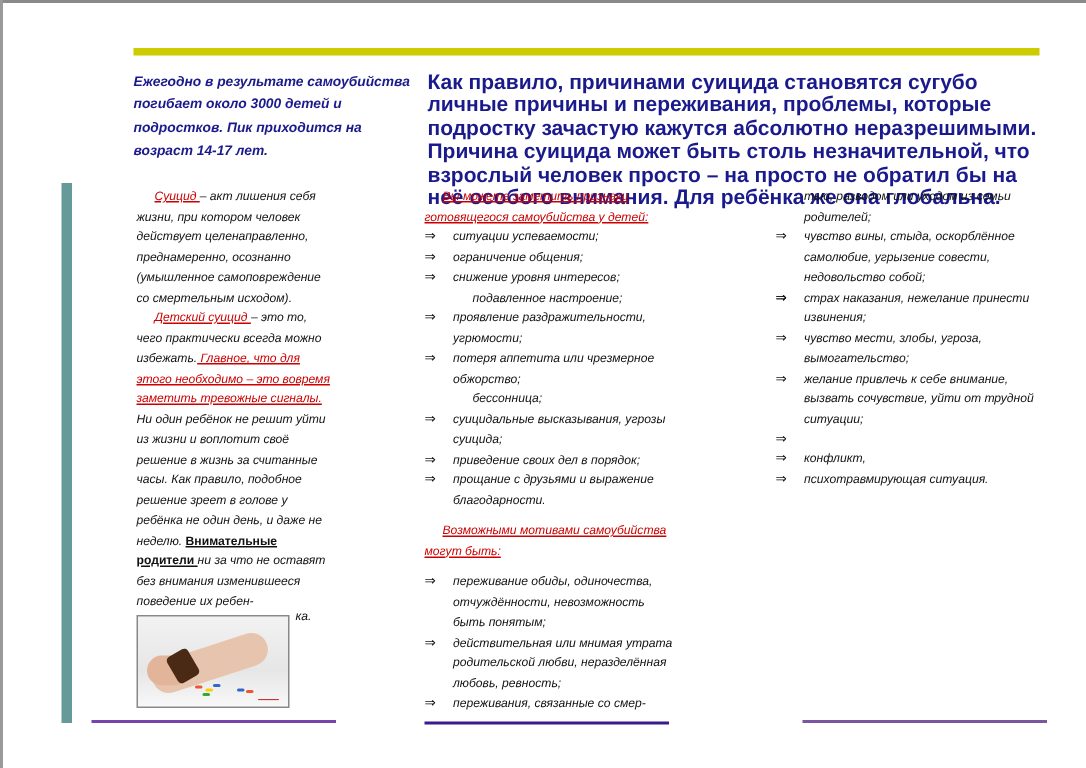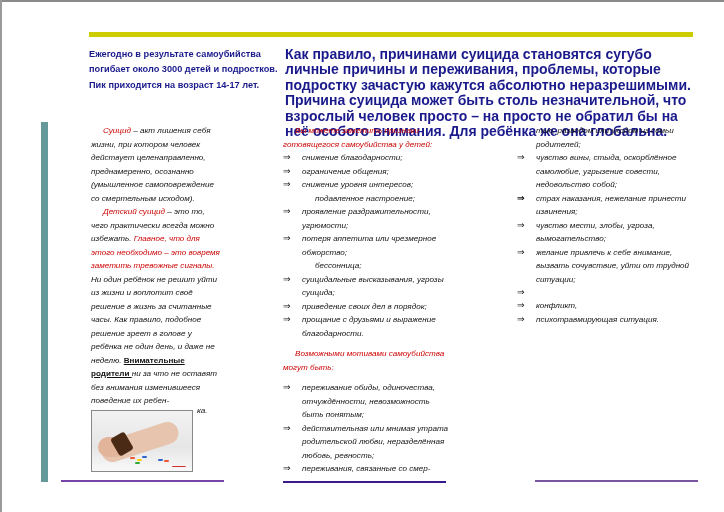--- a/index.html
+++ b/index.html
@@ -3,31 +3,31 @@
 <meta charset="utf-8">
 <style>
   * { box-sizing: border-box; margin: 0; padding: 0; }
   html, body { width: 724px; height: 512px; overflow: hidden; background: #ffffff; }
   body { position: relative; font-family: "Liberation Sans", sans-serif; }
   .page-border-top { position: absolute; left: 0; top: 0; width: 724px; height: 2px; background: #8a8a8a; }
   .page-border-left { position: absolute; left: 0; top: 0; width: 2px; height: 512px; background: #9a9a9a; }
 
   .yellow-bar { position: absolute; left: 89px; top: 32px; width: 604px; height: 5px; background: #cccc00; }
 
-  .intro-left { position: absolute; left: 89px; top: 47px; width: 190px; color: #1a1a8c; font-weight: bold; font-size: 9.2px; line-height: 15.4px; }
+  .intro-left { position: absolute; left: 89px; top: 47px; width: 190px; color: #1a1a8c; font-weight: bold; font-size: 9.2px; line-height: 15.4px; font-style: italic; }
   .intro-right { position: absolute; left: 285px; top: 47px; width: 420px; color: #1a1a8c; font-weight: bold; font-size: 14px; line-height: 15.4px; }
 
   .teal-bar { position: absolute; left: 41px; top: 122px; width: 7px; height: 360px; background: #669999; }
 
   .col { position: absolute; font-style: italic; font-size: 8.1px; line-height: 13.5px; color: #111; }
   .col1 { left: 91px; top: 124px; width: 130px; }
   .col2 { left: 283px; top: 124px; width: 170px; }
   .col3 { left: 517px; top: 124px; width: 183px; }
 
-  .red-u { color: #cc0000; }
+  .red-u { color: #cc0000; text-decoration: underline; }
   .bold-u { font-weight: bold; font-style: normal; text-decoration: underline; }
   .indent { text-indent: 12px; }
   p { margin: 0; }
 
   .bl { position: relative; padding-left: 19px; }
   .bl .arrow { position: absolute; left: 0; top: 0; font-style: normal; font-size: 9px; }
   .plain { padding-left: 0; margin-left: 32px; }
 
   .gap { height: 7px; }
 
@@ -71,21 +71,21 @@
   <div class="pill" style="left:50px;top:45px;background:#36c;"></div>
   <div class="pill" style="left:43px;top:51px;background:#3a3;"></div>
   <div class="pill" style="left:66px;top:48px;background:#36c;"></div>
   <div class="pill" style="left:72px;top:49px;background:#e53;"></div>
   <div class="pill" style="left:80px;top:50px;width:14px;height:6px;background:transparent;border-bottom:1px solid #c33;"></div>
 </div>
 
 <div class="col col2">
   <p class="indent red-u">Вы можете заметить признаки готовящегося самоубийства у детей:</p>
   <div id="signs-list">
-      <div class="bl"><span class="arrow">⇒</span><span>снижение благодарности;</span></div>
+      <div class="bl"><span class="arrow">⇒</span><span>ситуации успеваемости;</span></div>
       <div class="bl"><span class="arrow">⇒</span><span>ограничение общения;</span></div>
       <div class="bl"><span class="arrow">⇒</span><span>снижение уровня интересов;</span></div>
       <div class="bl plain"><span>подавленное настроение;</span></div>
       <div class="bl"><span class="arrow">⇒</span><span>проявление раздражительности, угрюмости;</span></div>
       <div class="bl"><span class="arrow">⇒</span><span>потеря аппетита или чрезмерное обжорство;</span></div>
       <div class="bl plain"><span>бессонница;</span></div>
       <div class="bl"><span class="arrow">⇒</span><span>суицидальные высказывания, угрозы суицида;</span></div>
       <div class="bl"><span class="arrow">⇒</span><span>приведение своих дел в порядок;</span></div>
       <div class="bl"><span class="arrow">⇒</span><span>прощание с друзьями и выражение благодарности.</span></div>
     </div>

